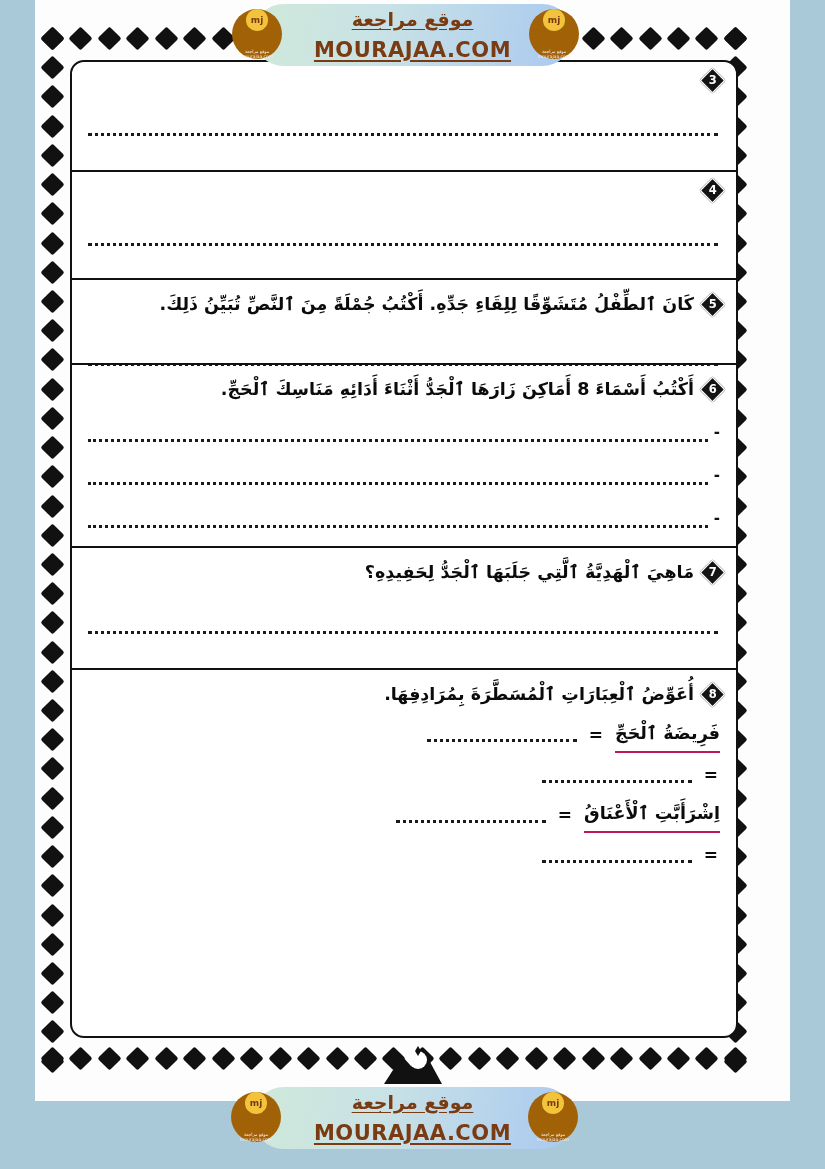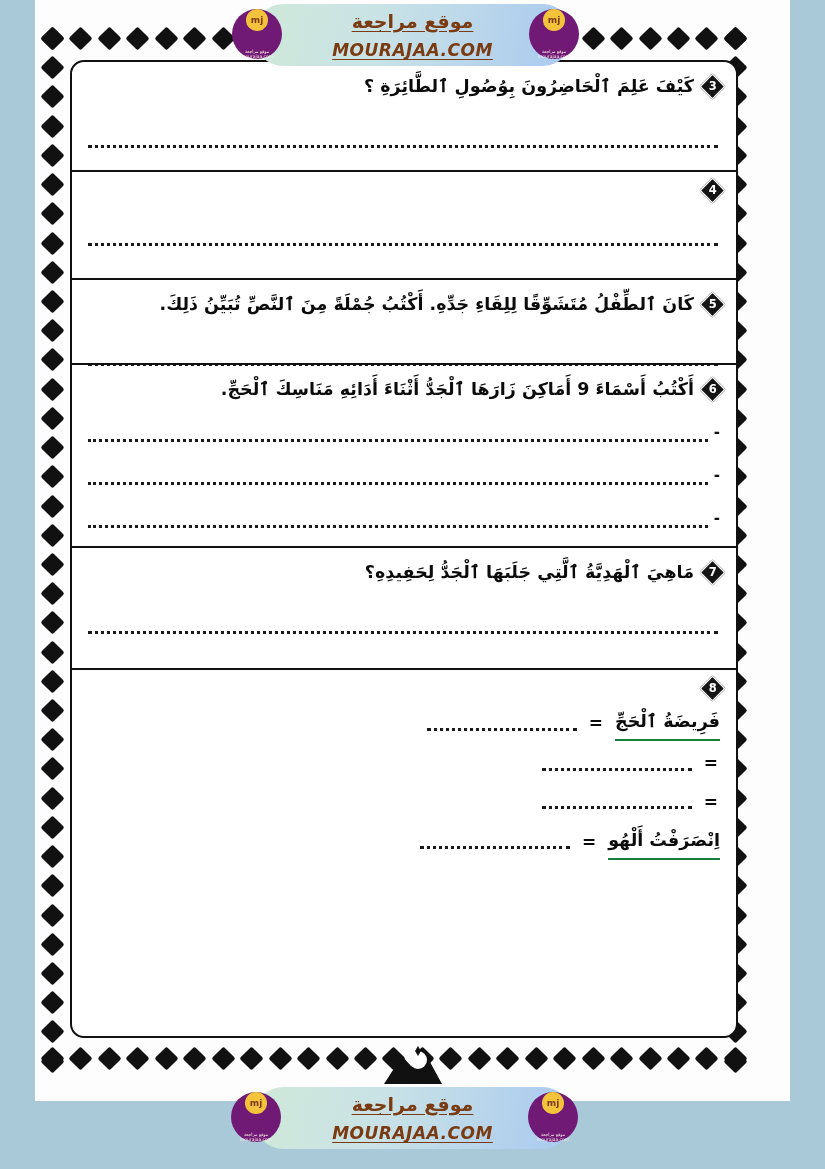--- a/index.html
+++ b/index.html
@@ -75,21 +75,21 @@
     line-height:1;padding:0 0 2px 6px;
   }
 
   
   .syn-row{
     direction:rtl;display:flex;align-items:center;justify-content:flex-start;
     padding:3px 16px 3px 0;gap:10px;
     font-size:17.5px;font-weight:bold;color:#0b0b0b;line-height:1.9;
   }
   .syn-row .phrase{
-    border-bottom:2px solid #15803d;padding-bottom:1px;white-space:nowrap;
+    border-bottom:2px solid #be185d;padding-bottom:1px;white-space:nowrap;
   }
   .syn-row .eq{font-size:17px;font-weight:bold;padding:0 2px;}
   .syn-row .blank{
     width:150px;border-bottom:3.5px dotted #1a1a1a;height:12px;
   }
 
   
   #silhouette{
     position:absolute;left:0;right:0;top:1042px;height:42px;
     display:flex;align-items:flex-end;justify-content:center;
@@ -106,28 +106,27 @@
     background:linear-gradient(100deg,#cfe9d9 0%,#c9e2e6 40%,#a9c9f0 100%);
     display:flex;flex-direction:column;align-items:center;justify-content:center;
     gap:8px;
   }
   .wm-ar{
     font-size:19px;font-weight:bold;color:#7a3b12;direction:rtl;
     text-decoration:underline;text-underline-offset:3px;
     font-family:"DejaVu Sans","Liberation Sans",sans-serif;
   }
   .wm-en{
-    font-size:17px;font-weight:bold;color:#7a3b12;letter-spacing:.5px;
+    font-size:21px;font-weight:bold;color:#7a3b12;letter-spacing:.5px;
     text-decoration:underline;text-underline-offset:3px;
     font-family:"DejaVu Sans","Liberation Sans",sans-serif;
-    font-style:italic;
   }
   .wm-badge{
     position:absolute;width:50px;height:50px;border-radius:50%;
-    background:#701a75;display:flex;flex-direction:column;
+    background:#a16207;display:flex;flex-direction:column;
     align-items:center;justify-content:center;gap:18px;
   }
   .wm-badge .b-circle{
     width:22px;height:22px;border-radius:50%;background:#f4c33c;
     display:flex;align-items:center;justify-content:center;
     font-size:9px;font-weight:bold;color:#7a3b12;
   }
   .wm-badge .b-txt{font-size:4.5px;color:#fbe7e6;line-height:1.15;text-align:center;}
   #badge-top-left{left:232px;top:9px;}
   #badge-top-right{left:529px;top:9px;}
@@ -269,21 +268,20 @@
     <div class="dia"></div>
     <div class="dia"></div>
   </div>
 
 <div id="sheet">
     <div class="section" style="height: 108px;">
       <div class="qline">
         <div class="qnum">
           <span>3</span>
         </div>
-        <div class="qtext">كَيْفَ عَلِمَ ٱلْحَاضِرُونَ بِوُصُولِ ٱلطَّائِرَةِ ؟</div>
       </div>
       <div class="dotline" style="margin-top: 26px;"></div>
     </div>
     <div class="section" style="height: 108px;">
       <div class="qline">
         <div class="qnum">
           <span>4</span>
         </div>
       </div>
       <div class="dotline" style="margin-top: 26px;"></div>
@@ -295,21 +293,21 @@
         </div>
         <div class="qtext">كَانَ ٱلطِّفْلُ مُتَشَوِّقًا لِلِقَاءِ جَدِّهِ. أَكْتُبُ جُمْلَةً مِنَ ٱلنَّصِّ تُبَيِّنُ ذَلِكَ.</div>
       </div>
       <div class="dotline" style="margin-top: 26px;"></div>
     </div>
     <div class="section" style="height: 183px;">
       <div class="qline">
         <div class="qnum">
           <span>6</span>
         </div>
-        <div class="qtext">أَكْتُبُ أَسْمَاءَ 9 أَمَاكِنَ زَارَهَا ٱلْجَدُّ أَثْنَاءَ أَدَائِهِ مَنَاسِكَ ٱلْحَجِّ.</div>
+        <div class="qtext">أَكْتُبُ أَسْمَاءَ 8 أَمَاكِنَ زَارَهَا ٱلْجَدُّ أَثْنَاءَ أَدَائِهِ مَنَاسِكَ ٱلْحَجِّ.</div>
       </div>
       <div class="dotrow" style="margin-top: 16px;">
         <span class="dash">-</span>
         <div class="dotline"></div>
       </div>
       <div class="dotrow" style="margin-top: 26px;">
         <span class="dash">-</span>
         <div class="dotline"></div>
       </div>
       <div class="dotrow" style="margin-top: 26px;">
@@ -324,36 +322,37 @@
         </div>
         <div class="qtext">مَاهِيَ ٱلْهَدِيَّةُ ٱلَّتِي جَلَبَهَا ٱلْجَدُّ لِحَفِيدِهِ؟</div>
       </div>
       <div class="dotline" style="margin-top: 26px;"></div>
     </div>
     <div class="section">
       <div class="qline">
         <div class="qnum">
           <span>8</span>
         </div>
+        <div class="qtext">أُعَوِّضُ ٱلْعِبَارَاتِ ٱلْمُسَطَّرَةَ بِمُرَادِفِهَا.</div>
       </div>
       <div class="syn-row">
         <span class="phrase">فَرِيضَةُ ٱلْحَجِّ</span>
         <span class="eq">=</span>
         <span class="blank"></span>
       </div>
       <div class="syn-row">
         <span class="eq">=</span>
         <span class="blank"></span>
       </div>
       <div class="syn-row">
+        <span class="phrase">اِشْرَأَبَّتِ ٱلْأَعْنَاقُ</span>
         <span class="eq">=</span>
         <span class="blank"></span>
       </div>
       <div class="syn-row">
-        <span class="phrase">اِنْصَرَفْتُ أَلْهُو</span>
         <span class="eq">=</span>
         <span class="blank"></span>
       </div>
     </div>
   </div>
 
 <div id="silhouette">
   <svg width="70" height="40" viewBox="0 0 70 40" aria-hidden="true">
     <path d="M6 40 L24 12 L33 22 L44 4 L52 18 L64 40 Z" fill="#111"></path>
     <circle cx="40" cy="16" r="9" fill="#fff"></circle>

